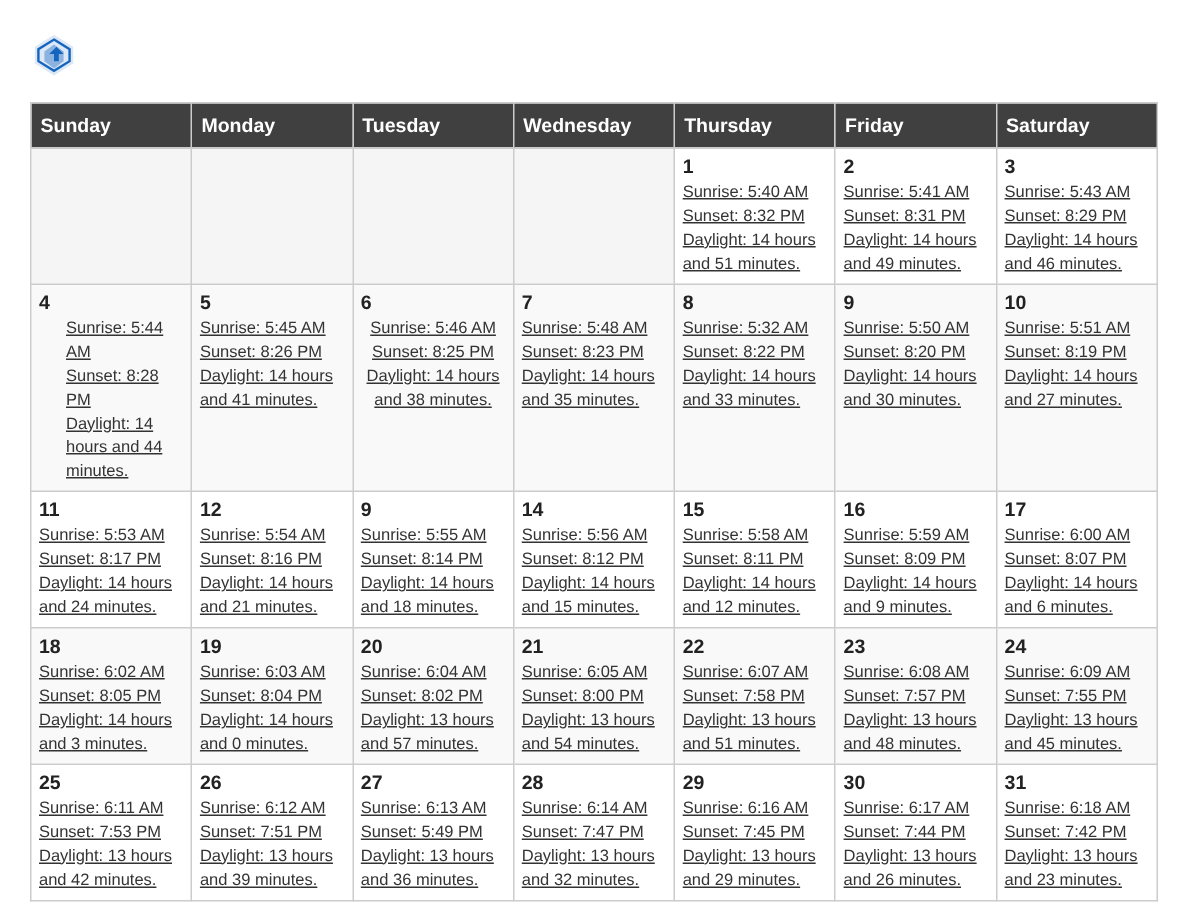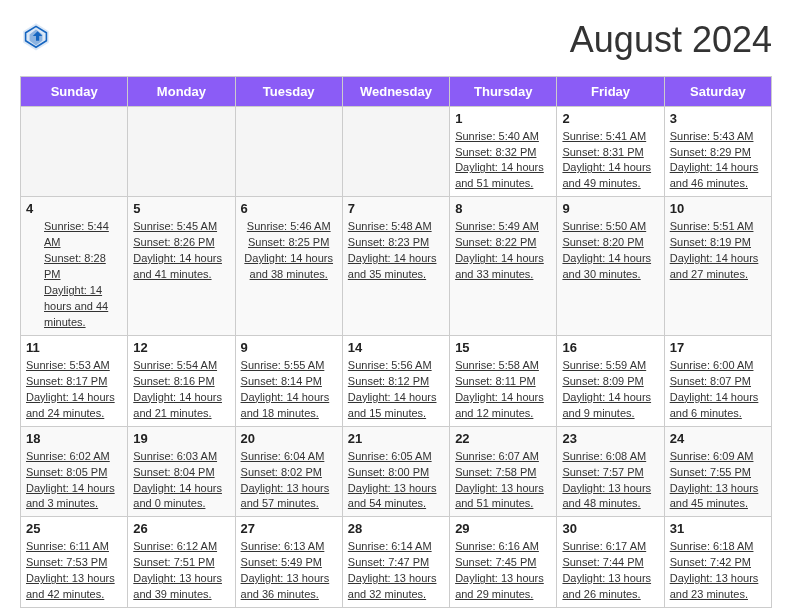--- a/index.html
+++ b/index.html
@@ -45,24 +45,24 @@
       font-size: 16px;
       color: #555;
       margin-top: 2px;
     }
     .calendar {
       width: 100%;
       border-collapse: collapse;
       font-size: 11px;
     }
     .calendar th {
-      background-color: #8b5cf6;
+      background-color: #404040;
       color: #fff;
       padding: 7px 6px;
-      text-align: center;
+      text-align: left;
       font-size: 13px;
       font-weight: bold;
       border: 1px solid #ccc;
     }
     .calendar td {
       border: 1px solid #ccc;
       vertical-align: top;
       padding: 4px 5px;
       width: calc(100% / 7);
       height: 85px;
@@ -94,21 +94,20 @@
   <div class="logo">
     <svg class="logo-icon" viewBox="0 0 40 40">
       <polygon points="20,4 36,14 36,28 20,38 4,28 4,14" fill="#1565C0" opacity="0.15"></polygon>
       <polygon points="20,8 33,16 33,26 20,34 7,26 7,16" fill="none" stroke="#1565C0" stroke-width="2"></polygon>
       <polygon points="20,12 28,18 28,26 20,32 12,26 12,18" fill="#1565C0" opacity="0.4"></polygon>
 
       <path d="M16,20 L22,14 L28,20 L24,20 L24,26 L20,26 L20,20 Z" fill="#1565C0"></path>
     </svg>
   </div>
   <div class="title-block">
-    <div class="month-year">August 2024</div>
   </div>
 </div>
 
 <table class="calendar">
   <thead>
     <tr>
     <th>Sunday</th>
         <th>Monday</th>
         <th>Tuesday</th>
         <th>Wednesday</th>
@@ -162,21 +161,21 @@
 Daylight: 14 hours and 38 minutes.</div>
         </td>
         <td>
           <div class="day-number">7</div>
           <div class="day-info" style="white-space: pre-line;">Sunrise: 5:48 AM
 Sunset: 8:23 PM
 Daylight: 14 hours and 35 minutes.</div>
         </td>
         <td>
           <div class="day-number">8</div>
-          <div class="day-info" style="white-space: pre-line;">Sunrise: 5:49 AM
+          <div class="day-info" style="white-space: pre-line;">Sunrise: 5:32 AM
 Sunset: 8:22 PM
 Daylight: 14 hours and 33 minutes.</div>
         </td>
         <td>
           <div class="day-number">9</div>
           <div class="day-info" style="white-space: pre-line;">Sunrise: 5:50 AM
 Sunset: 8:20 PM
 Daylight: 14 hours and 30 minutes.</div>
         </td>
         <td>

